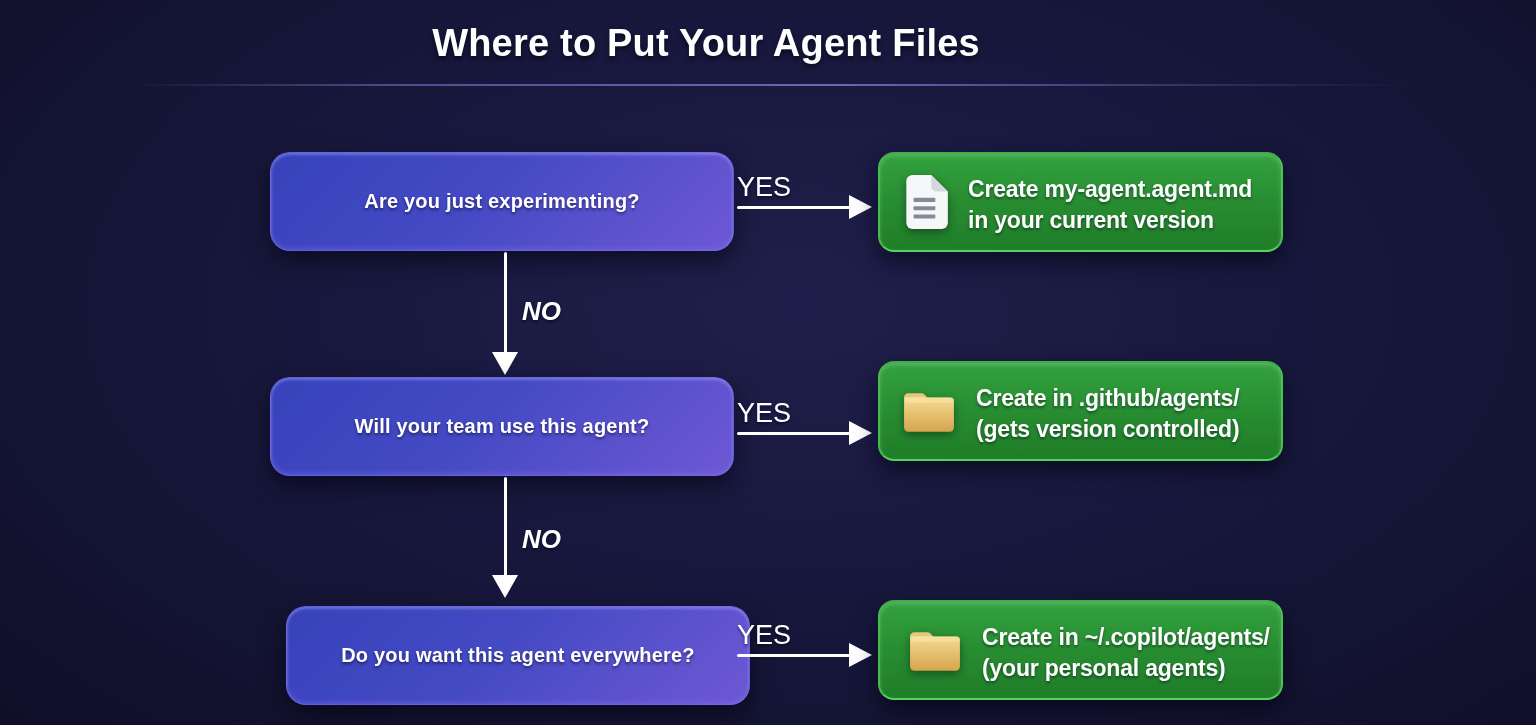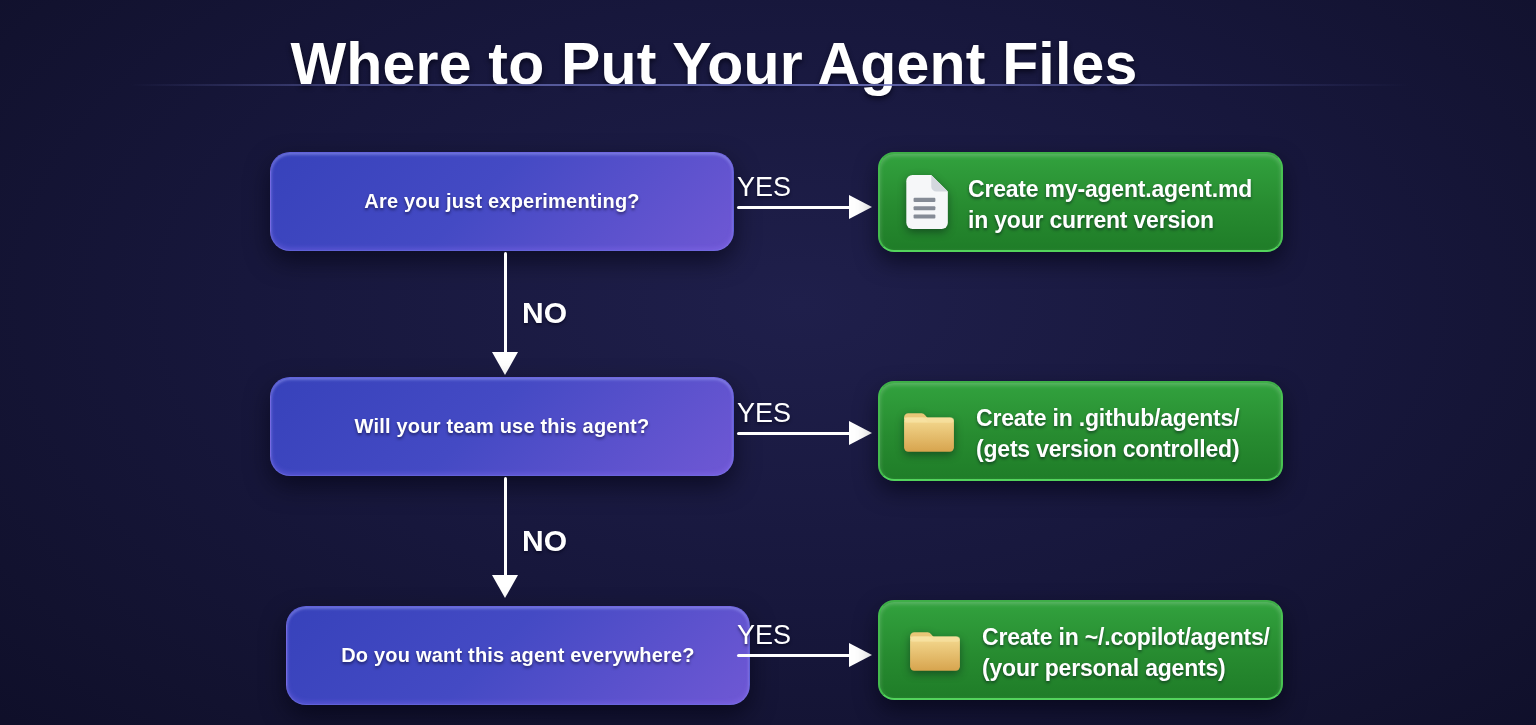--- a/index.html
+++ b/index.html
@@ -4,22 +4,22 @@
 <style>
   html,body{margin:0;padding:0;background:#0d0d26;}
   .canvas{
     position:relative;width:1536px;height:725px;overflow:hidden;
     font-family:"Liberation Sans","DejaVu Sans",sans-serif;
     background:
       radial-gradient(1150px 640px at 52% 42%, #1f1f4b 0%, #17173c 48%, #12122f 80%, #0e0e28 100%);
   }
   .title{
     position:absolute;top:22px;left:0;width:1412px;
-    text-align:center;color:#ffffff;font-size:59px;font-weight:700;
-    letter-spacing:.2px;margin:8px;
+    text-align:center;color:#ffffff;font-size:38px;font-weight:700;
+    letter-spacing:.2px;margin:0;
     text-shadow:0 3px 5px rgba(0,0,15,.65);
   }
   .divider{
     position:absolute;top:84px;left:130px;width:1280px;height:2px;
     background:linear-gradient(90deg,rgba(90,95,160,0) 0%,rgba(95,100,170,.75) 22%,rgba(110,115,190,.9) 55%,rgba(85,90,160,.35) 85%,rgba(90,95,160,0) 100%);
     border-radius:1px;
   }
   .qbox{
     position:absolute;left:270px;width:462px;height:97px;
     border-radius:20px;
@@ -58,22 +58,23 @@
     font-size:27px;font-weight:400;text-shadow:0 2px 3px rgba(0,0,25,.55);
   }
   
   .vline{position:absolute;width:3px;background:#ffffff;border-radius:2px;}
   .head-down{
     position:absolute;width:0;height:0;
     border-left:13px solid transparent;border-right:13px solid transparent;
     border-top:23px solid #ffffff;
   }
   .no-label{
-    position:absolute;color:#ffffff;font-size:30px;font-weight:700;
+    position:absolute;color:#ffffff;font-size:26px;font-weight:700;
     text-shadow:0 2px 3px rgba(0,0,25,.55);
+    font-style:italic;
   }
 </style>
 </head>
 <body>
 
 <div class="canvas">
 
   <h1 class="title">Where to Put Your Agent Files</h1>
   <div class="divider"></div>
 
@@ -104,21 +105,21 @@
   <div class="vline" style="left:504px;top:252px;height:101px;"></div>
   <div class="head-down" style="left:492px;top:352px;"></div>
   <span class="no-label" style="left:522px;top:296px;">NO</span>
 
   <div class="qbox" style="top:377px;">
     <span class="qtext">Will your team use this agent?</span>
   </div>
   <span class="yes-label" style="left:737px;top:398px;">YES</span>
   <div class="hline" style="left:737px;top:432px;width:114px;"></div>
   <div class="head-right" style="left:849px;top:421px;"></div>
-  <div class="abox" style="top:381px;">
+  <div class="abox" style="top:361px;">
     <span class="icon-wrap">
       <svg width="54" height="46" viewBox="0 0 52 44" aria-hidden="true">
         <defs>
           <linearGradient id="fg2" x1="0" y1="0" x2="0" y2="1">
             <stop offset="0" stop-color="#f5db92"></stop>
               <stop offset="1" stop-color="#d7a44e"></stop>
           </linearGradient>
         </defs>
         <path d="M2 9a4 4 0 0 1 4-4h13a4 4 0 0 1 3.1 1.5L26 11H2z" fill="#e9c678"></path>
         <rect x="2" y="9" width="48" height="33" rx="4" fill="url(#fg2)"></rect>

